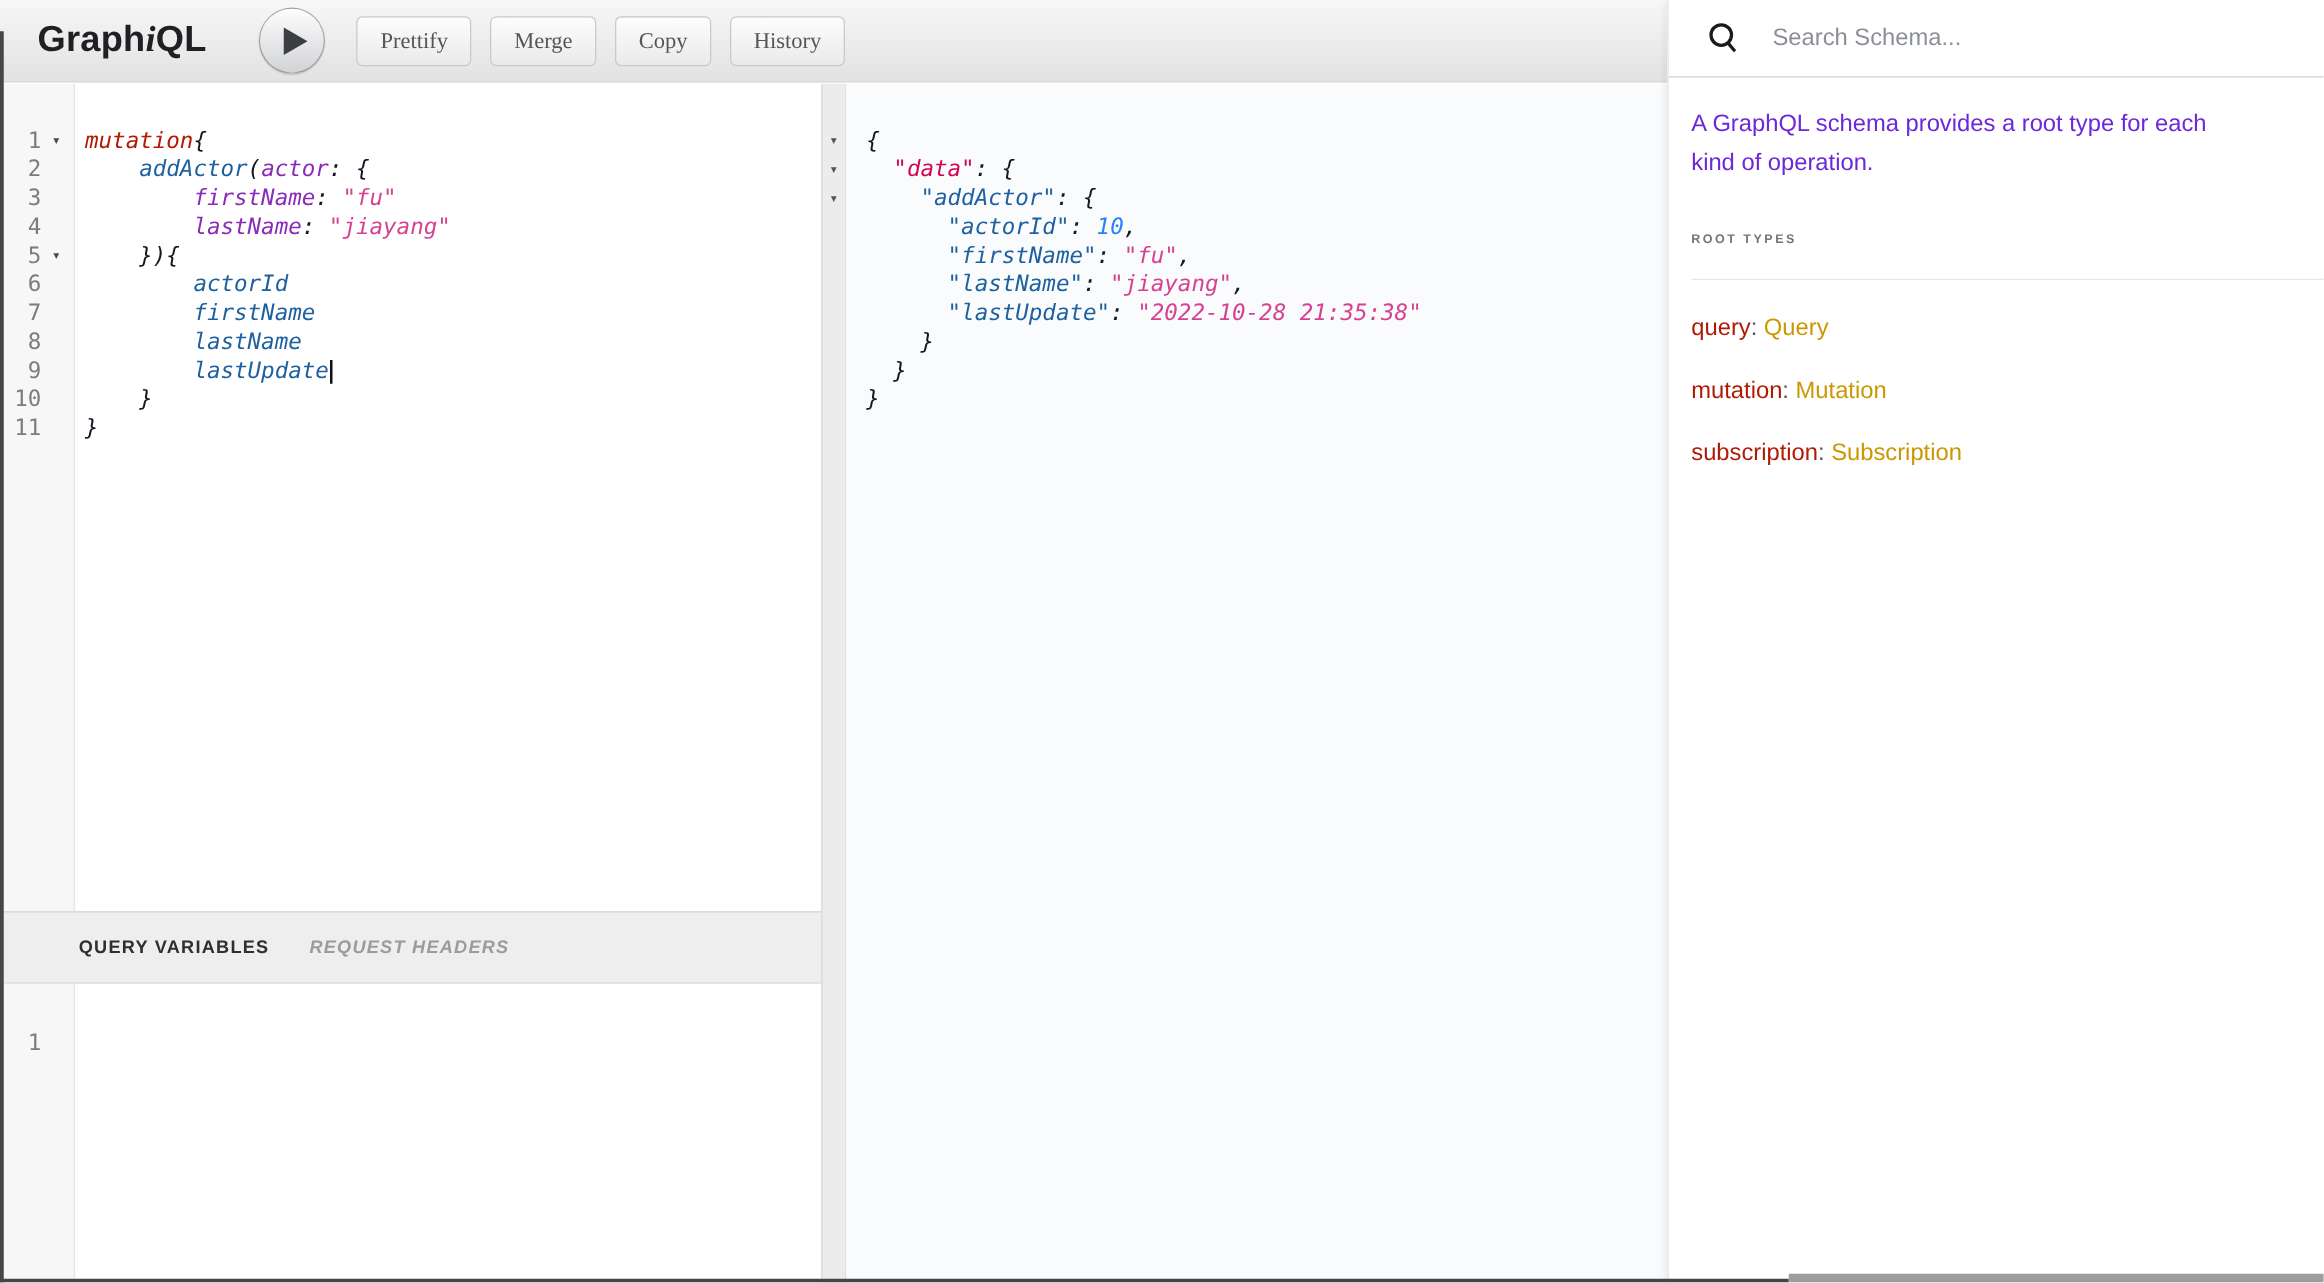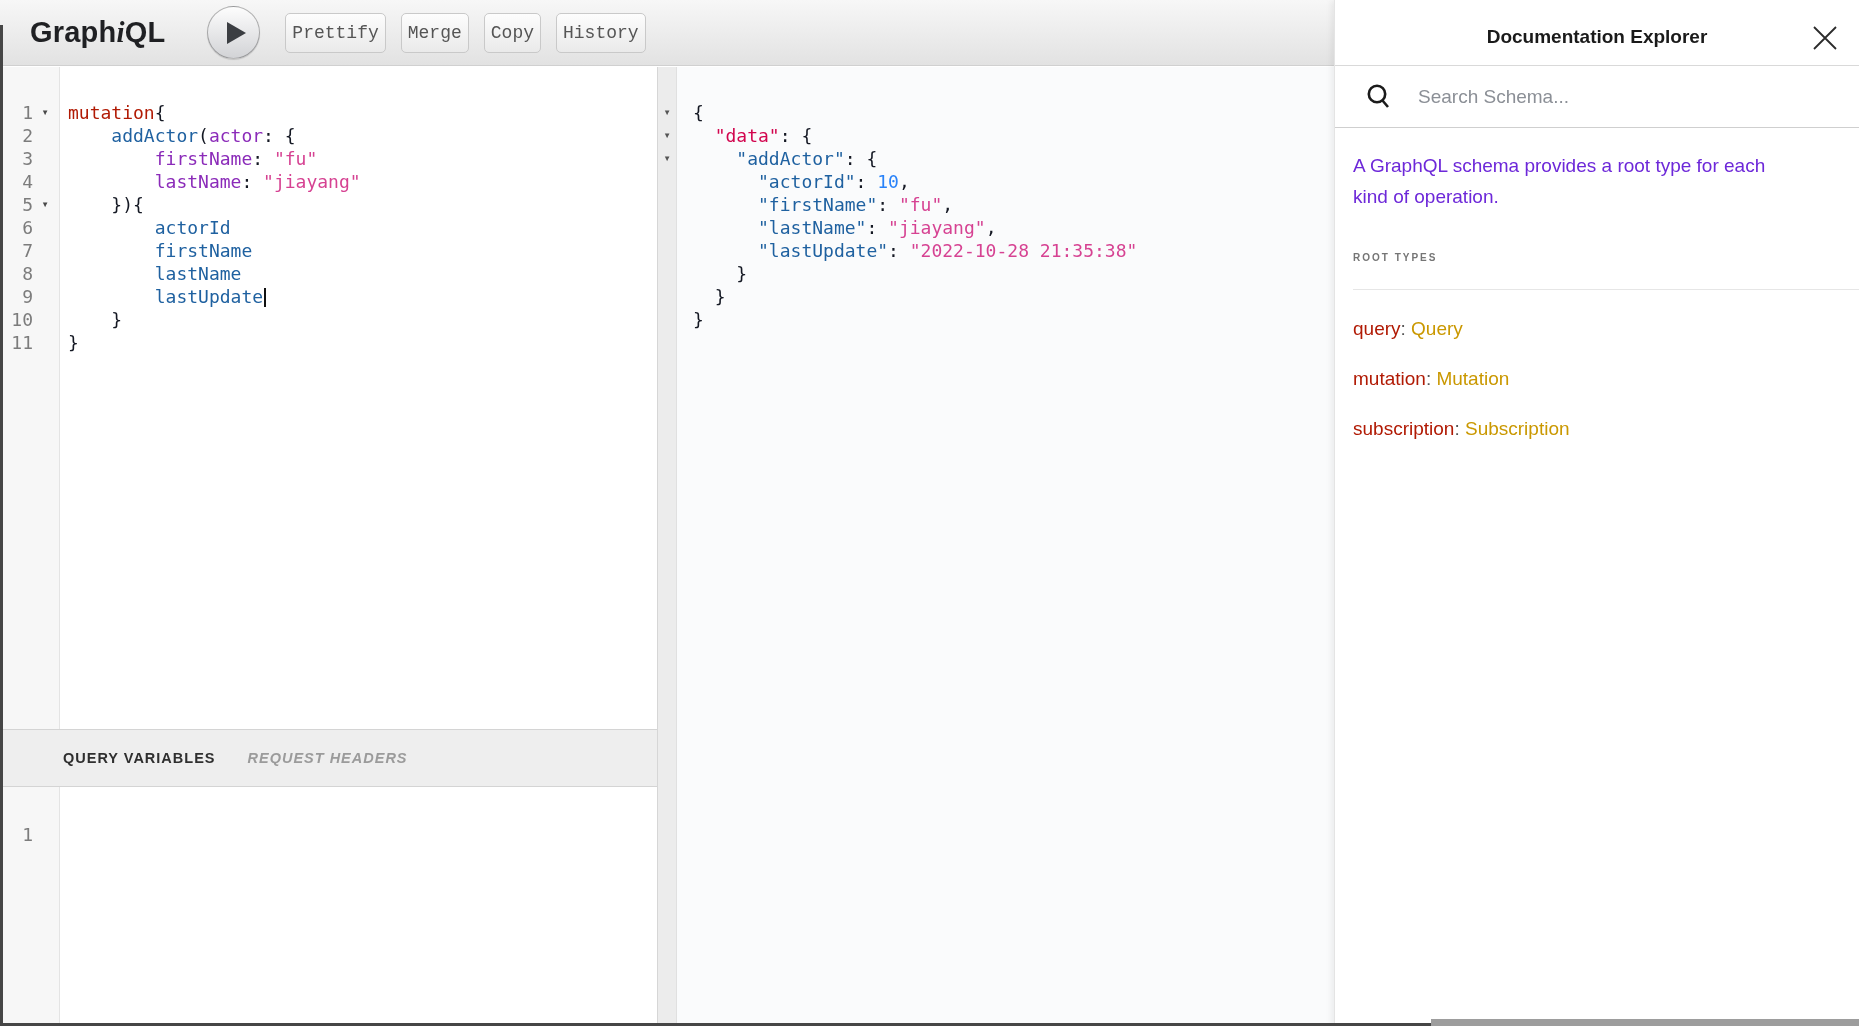--- a/index.html
+++ b/index.html
@@ -14,37 +14,37 @@
             display:flex; align-items:center; }
   .logo { font-size:29px; font-weight:600; color:#1f2023; margin-left:30px; letter-spacing:0.2px; }
   .logo em { font-style:italic; font-family:"Liberation Serif", serif; font-weight:600; }
   .execute-btn { width:53px; height:53px; border-radius:50%; margin-left:42px;
                  background:linear-gradient(#fdfdfd,#d2d3d6);
                  border:1px solid rgba(0,0,0,0.28);
                  box-shadow:0 1px 1px rgba(0,0,0,0.15);
                  display:flex; align-items:center; justify-content:center; cursor:pointer; }
   .execute-btn svg { margin-left:4px; }
   .tb-buttons { display:flex; margin-left:25px; }
-  .tb-btn { height:40px; padding:0 6px; margin-right:15px;
+  .tb-btn { height:40px; padding:0 18px; margin-right:15px;
             background:linear-gradient(#fdfdfd,#eaeaea);
             border:1px solid #c9c9c9; border-radius:5px;
             font-size:18px; color:#555; display:flex; align-items:center;
-            cursor:pointer; font-family:Liberation Mono, monospace; }
+            cursor:pointer; font-family:Liberation Serif, serif; }
 
   
   .left-edge   { position:absolute; left:0; top:25px; width:3px; bottom:0; background:#464646; z-index:40; }
   .bottom-edge { position:absolute; left:0; bottom:0; width:1431px; height:3px; background:#464646; z-index:40; }
   .hscroll-thumb { position:absolute; left:1431px; bottom:0; width:428px; height:7px; background:#9d9d9d; z-index:41; }
 
   
   .code-font { font-family:"DejaVu Sans Mono","Liberation Mono",monospace; font-size:18px; }
   .cm-line { display:flex; height:23px; line-height:23px; white-space:pre; }
   .ln   { width:30px; text-align:right; color:#7c7c7c; flex:none; }
   .fold { width:24px; text-align:center; font-size:12px; color:#4a4a4a; flex:none; cursor:pointer; }
-  .codetext { padding-left:11px; white-space:pre; }
+  .codetext { padding-left:11px; white-space:pre;font-style:italic; }
   .cursor { display:inline-block; width:2px; height:19px; background:#111;
             vertical-align:text-bottom; margin-left:1px; }
 
   .query-pane { position:absolute; left:3px; top:67px; width:654px; height:662px; background:#fff; overflow:hidden; }
   .gutter-bg  { position:absolute; left:0; top:0; bottom:0; width:57px; background:#f7f7f7; border-right:1px solid #e4e4e4; }
   .query-code { position:relative; padding-top:34px; }
 
   
   .vars-bar { position:absolute; left:3px; top:729px; width:654px; height:58px;
               background:#eee; border-top:1px solid #d4d4d4; border-bottom:1px solid #d4d4d4;
@@ -163,30 +163,20 @@
         <div class="cm-line"><span class="codetext"><span class="t-punct">      </span><span class="t-property">"firstName"</span><span class="t-punct">: </span><span class="t-string">"fu"</span><span class="t-punct">,</span></span></div>
         <div class="cm-line"><span class="codetext"><span class="t-punct">      </span><span class="t-property">"lastName"</span><span class="t-punct">: </span><span class="t-string">"jiayang"</span><span class="t-punct">,</span></span></div>
         <div class="cm-line"><span class="codetext"><span class="t-punct">      </span><span class="t-property">"lastUpdate"</span><span class="t-punct">: </span><span class="t-string">"2022-10-28 21:35:38"</span></span></div>
         <div class="cm-line"><span class="codetext"><span class="t-punct">    }</span></span></div>
         <div class="cm-line"><span class="codetext"><span class="t-punct">  }</span></span></div>
         <div class="cm-line"><span class="codetext"><span class="t-punct">}</span></span></div>
       </div>
   </div>
 
   <div class="doc-panel">
-    <div class="doc-header">
-      <div class="doc-title">Documentation Explorer</div>
-      <div class="doc-close">
-        <span style="display:flex;">
-          <svg width="26" height="26" viewBox="0 0 26 26">
-              <path d="M2 2 L24 24 M24 2 L2 24" stroke="#2b2b2b" stroke-width="1.8" fill="none"></path>
-            </svg>
-        </span>
-      </div>
-    </div>
     <div class="doc-search">
       <span style="display:flex;">
         <svg width="25" height="27" viewBox="0 0 25 27">
             <circle cx="11" cy="11" r="8.2" stroke="#1b1b1b" stroke-width="2.6" fill="none"></circle>
             <line x1="16.5" y1="17.5" x2="22" y2="24" stroke="#1b1b1b" stroke-width="2.6"></line>
           </svg>
       </span>
       <input type="text" placeholder="Search Schema..." style="">
     </div>
     <div class="doc-content">

